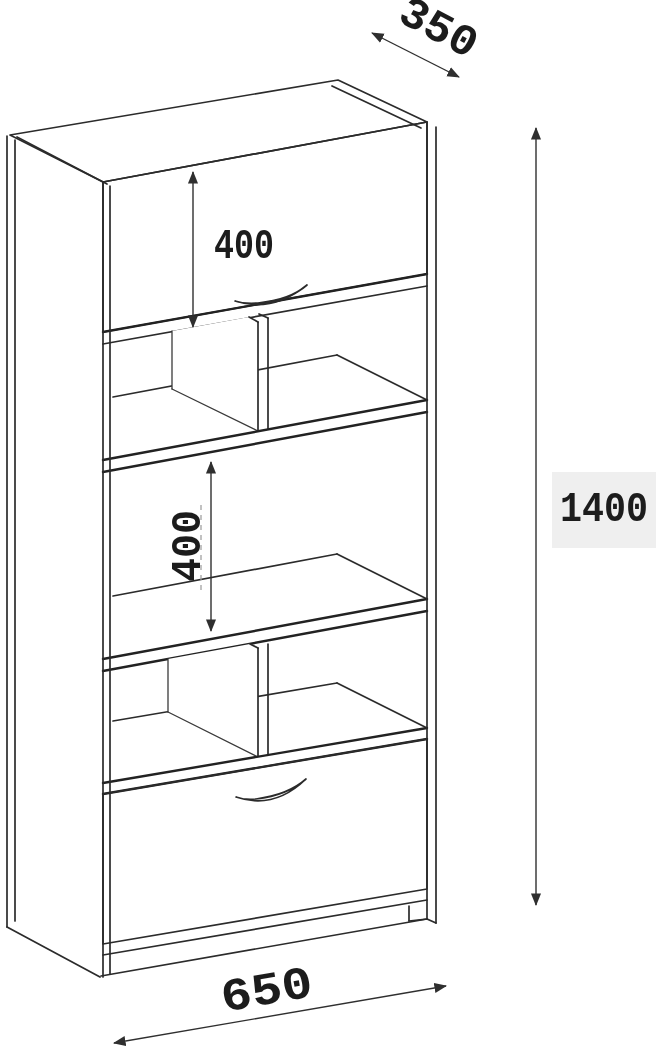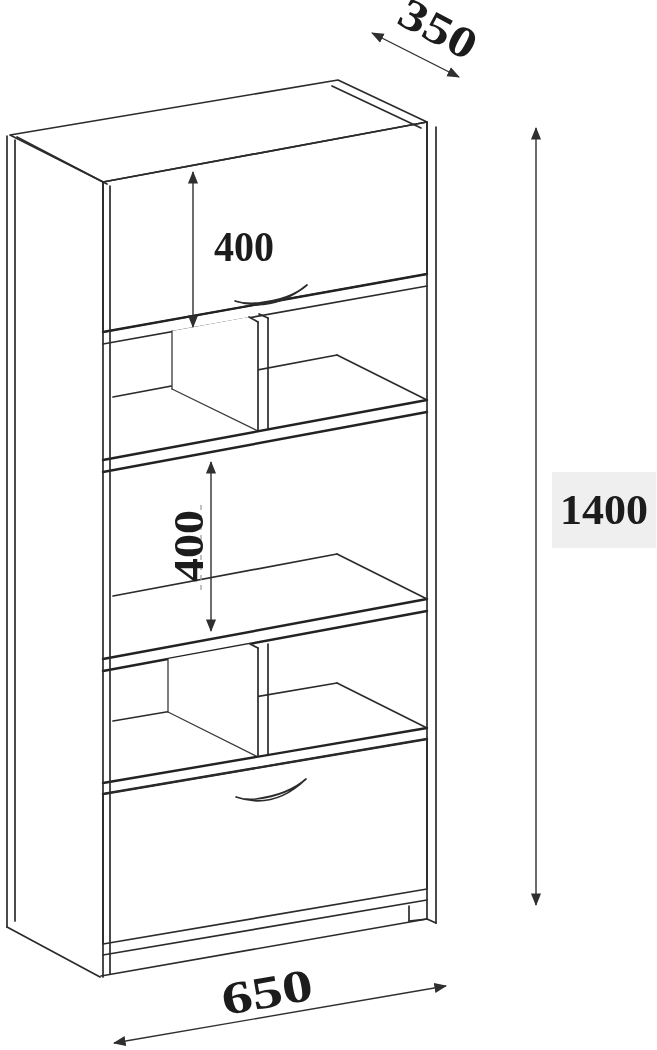--- a/index.html
+++ b/index.html
@@ -2,21 +2,21 @@
 <html><head>
 <meta charset="utf-8">
 <style>
   html, body { margin: 0; padding: 0; background: #ffffff; }
   .stage {
     position: relative;
     width: 657px;
     height: 1050px;
     background: #ffffff;
     overflow: hidden;
-    font-family: Liberation Serif, serif;
+    font-family: Liberation Mono, monospace;
   }
   svg { display: block; }
   .cab { stroke: #2b2b2b; stroke-width: 1.7; fill: none; stroke-linecap: round; stroke-linejoin: round; }
   .fillw { fill: #ffffff; stroke: none; }
   .thick { stroke: #222222; stroke-width: 2.4; }
   .thin  { stroke: #3a3a3a; stroke-width: 1.3; }
   .dim   { stroke: #2f2f2f; stroke-width: 1.4; fill: none; }
   .dimtxt { fill: #1c1c1c; font-weight: bold; }
 </style>
 </head>

